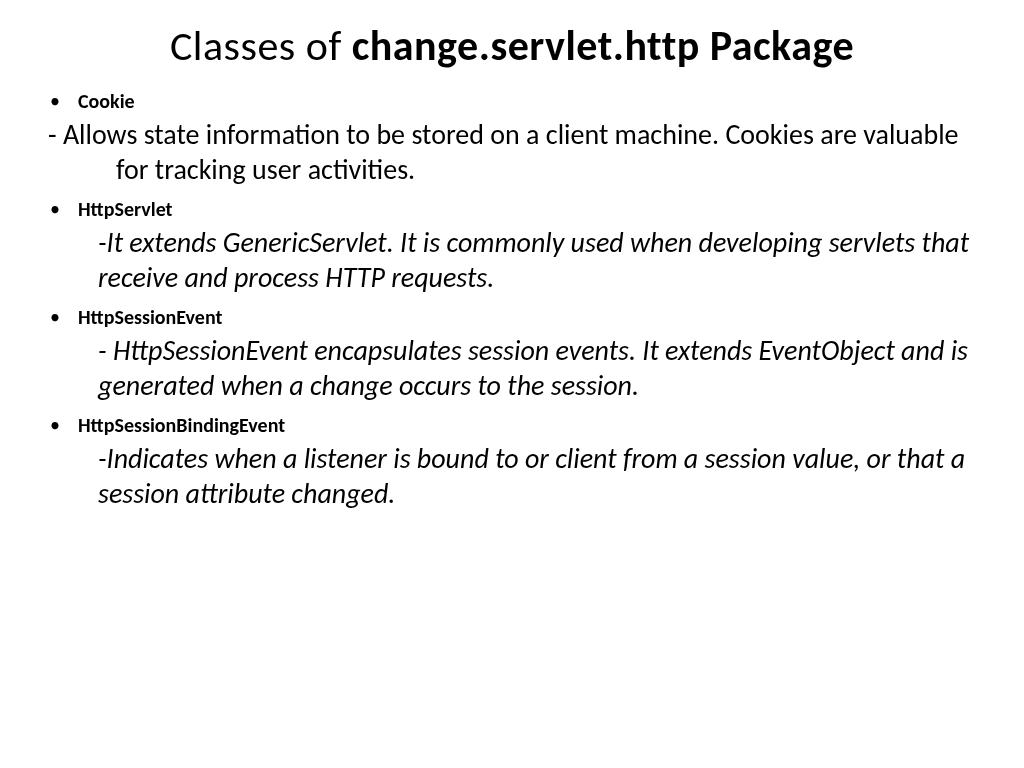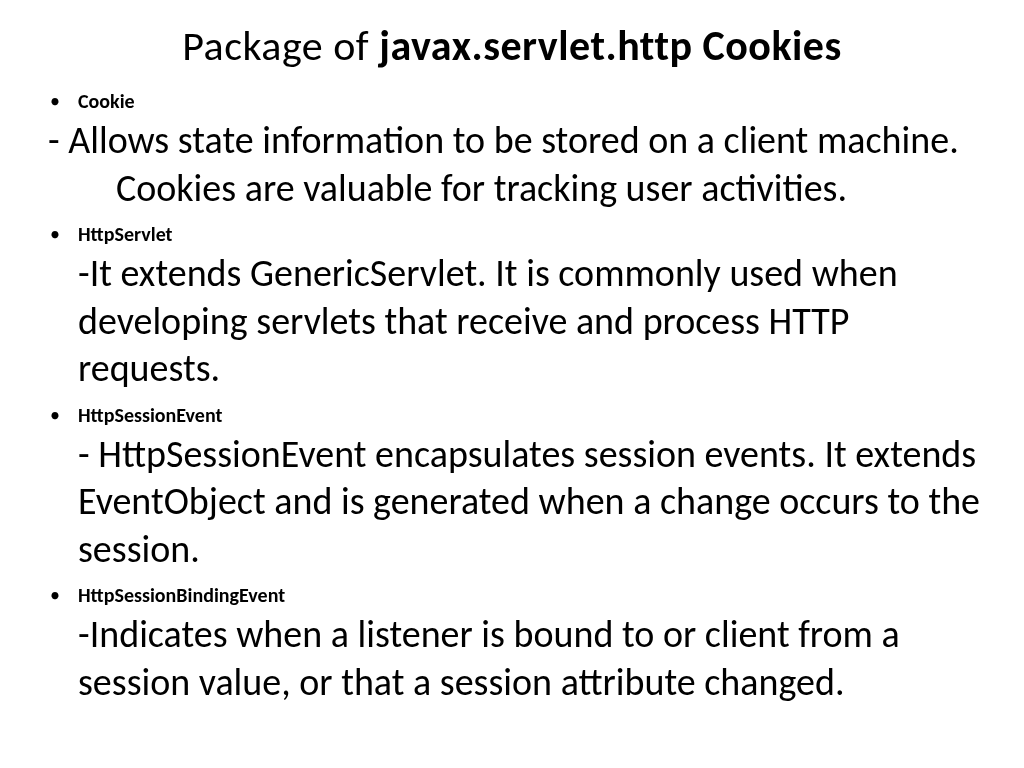--- a/index.html
+++ b/index.html
@@ -35,39 +35,40 @@
       margin-bottom: 4px;
       position: relative;
     }
     .bullet-item::before {
       content: "•";
       position: absolute;
       left: -28px;
       font-weight: 400;
     }
     .desc {
-      font-size: 38px;
+      font-size: 28px;
       font-weight: 400;
       line-height: 1.25;
       margin-bottom: 10px;
     }
     .desc-outdent {
       padding-left: 68px;
       text-indent: -68px;
       margin-left: 18px;
     }
     .desc-indent {
-      margin-left: 48px;
+      margin-left: 68px;
+      font-style: italic;
     }
   </style>
 </head>
 <body>
 
 <div class="title">
-  <span class="normal">Package of </span><span class="bold">javax.servlet.http Cookies</span>
+  <span class="normal">Classes of </span><span class="bold">change.servlet.http Package</span>
 </div>
 
 <div class="bullet-item">Cookie</div>
 <div class="desc desc-outdent">- Allows state information to be stored on a client machine. Cookies are valuable for tracking user activities.</div>
 
 <div class="bullet-item">HttpServlet</div>
 <div class="desc desc-indent">-It extends GenericServlet. It is commonly used when developing servlets that receive and process HTTP requests.</div>
 
 <div class="bullet-item">HttpSessionEvent</div>
 <div class="desc desc-indent">- HttpSessionEvent encapsulates session events. It extends EventObject and is generated when a change occurs to the session.</div>

